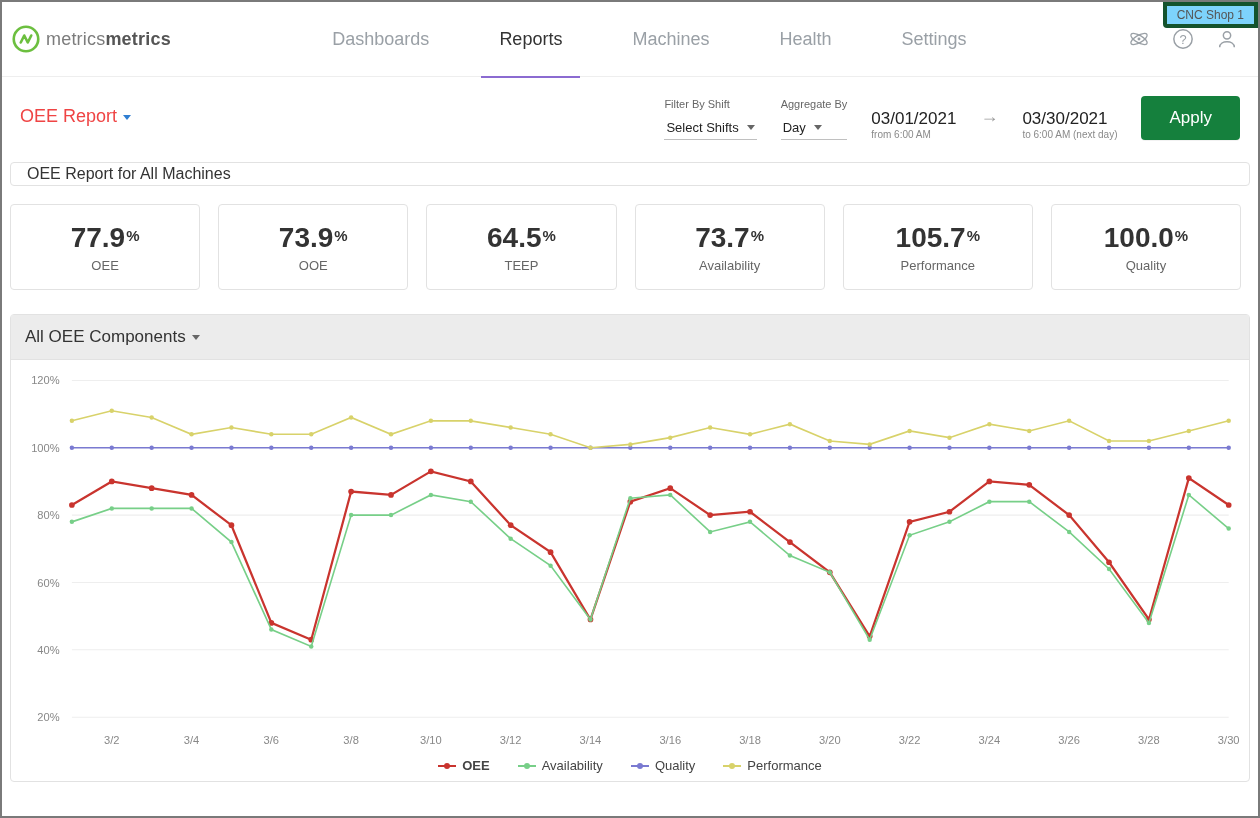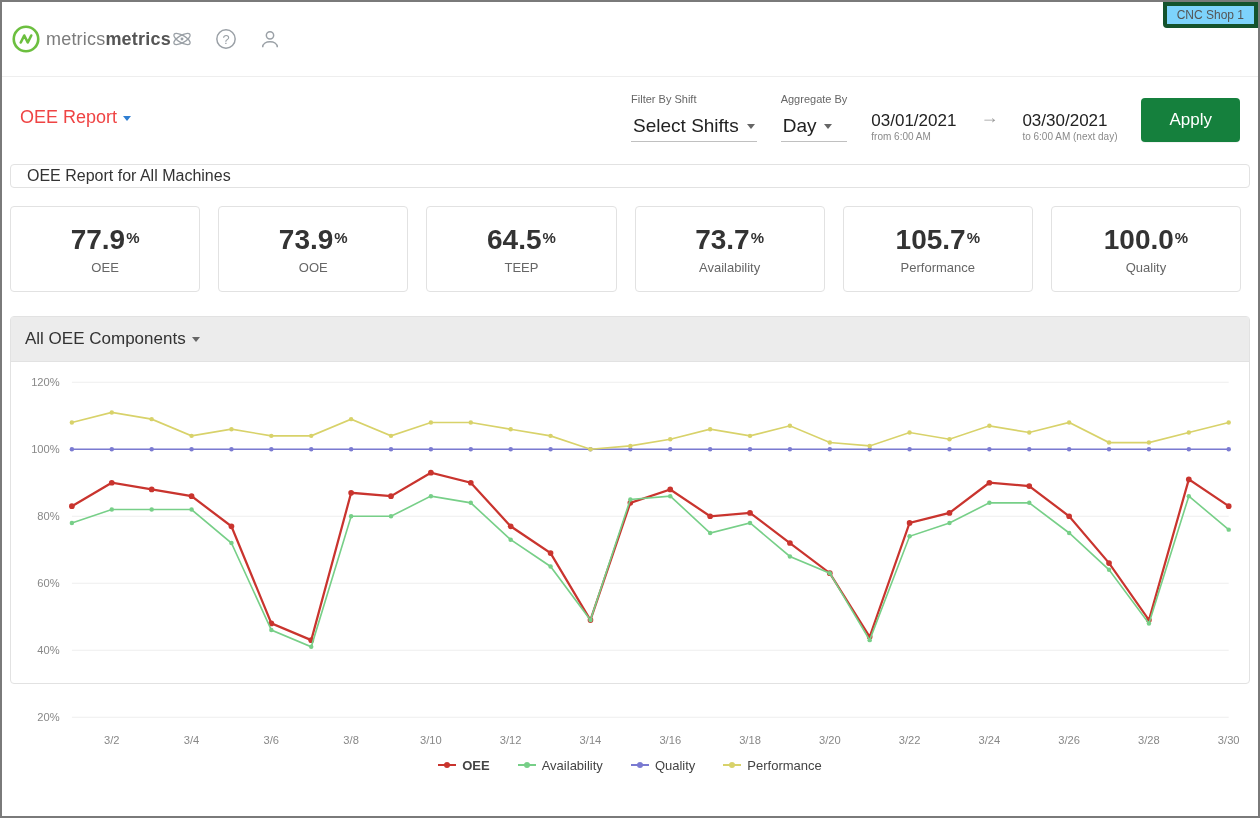--- a/index.html
+++ b/index.html
@@ -55,21 +55,21 @@
   
   .subheader {
     display: flex; align-items: center; justify-content: space-between;
     padding: 16px 18px 22px 18px;
   }
   .title-dropdown { color: #ef4444; font-size: 18px; cursor: pointer; display: flex; align-items: center; gap: 6px; text-align: right; }
   .caret-down { width: 0; height: 0; border-left: 4px solid transparent; border-right: 4px solid transparent; border-top: 5px solid #2f7ed2; margin-top: 2px; }
   .filters { display: flex; align-items: flex-end; gap: 24px; }
   .filter { display: flex; flex-direction: column; gap: 8px; }
   .filter-label { font-size: 11px; color: #666; }
-  .filter-value { font-size: 19px; color: #222; display: flex; align-items: center; gap: 8px; border-bottom: 1px solid #c0c0c0; padding: 2px 2px 4px 2px; cursor: pointer; }
+  .filter-value { font-size: 13px; color: #222; display: flex; align-items: center; gap: 8px; border-bottom: 1px solid #c0c0c0; padding: 2px 2px 4px 2px; cursor: pointer; }
   .caret-gray { width: 0; height: 0; border-left: 4px solid transparent; border-right: 4px solid transparent; border-top: 5px solid #666; }
   .date-col { display: flex; flex-direction: column; gap: 0; }
   .date-big { font-size: 17px; color: #222; margin-top: 16px; }
   .date-sub { font-size: 10px; color: #8a8a8a; }
   .arrow-icon { color: #9c9c9c; font-size: 18px; align-self: center; }
   .apply-btn {
     background: #15803d; color: #fff; border: 0; border-radius: 4px;
     font-size: 17px; padding: 12px 28px; cursor: pointer;
     box-shadow: 0 1px 0 rgba(0,0,0,.05);
   }
@@ -87,21 +87,21 @@
     display: flex; flex-direction: column; align-items: center; justify-content: center;
     height: 86px;
   }
   .kpi-val { font-size: 28px; font-weight: 600; color: #333; display: flex; align-items: baseline; }
   .kpi-pct { font-size: 15px; font-weight: 600; margin-left: 1px; position: relative; top: -6px; }
   .kpi-lbl { font-size: 13px; color: #666; margin-top: 4px; }
 
   
   .chart-panel {
     margin: 14px 8px 8px 8px; border: 1px solid #e2e2e2; border-radius: 4px;
-    display: flex; flex-direction: column; height: 368px;
+    display: flex; flex-direction: column; height: 468px;
   }
   .chart-head {
     background: #ececec; padding: 12px 14px; font-size: 17px; color: #333;
     display: flex; align-items: center; gap: 6px; border-bottom: 1px solid #e2e2e2;
     cursor: pointer;
   }
   .chart-body { flex: 1; position: relative; }
   .chart-svg { width: 100%; height: 100%; display: block; }
   .axis-text { font-size: 11px; fill: #888; }
   .legend { display: flex; justify-content: center; gap: 28px; font-size: 13px; color: #444; padding-bottom: 8px; }
@@ -122,20 +122,27 @@
 <div class="topnav">
   <div class="brand">
     <svg class="brand-logo" viewBox="0 0 32 32">
       <circle cx="16" cy="16" r="14" fill="none" stroke="#6cbf3f" stroke-width="3"></circle>
       <path d="M10 20 L14 12 L18 20 L22 12" fill="none" stroke="#6cbf3f" stroke-width="3" stroke-linecap="round" stroke-linejoin="round"></path>
     </svg>
     <span class="brand-text">
       <span class="light">metrics</span><span class="bold">metrics</span>
     </span>
   </div>
+  <div class="nav-tabs" id="nav-tabs">
+      <div class="nav-tab">Dashboards</div>
+      <div class="nav-tab active">Reports</div>
+      <div class="nav-tab">Machines</div>
+      <div class="nav-tab">Health</div>
+      <div class="nav-tab">Settings</div>
+    </div>
   <div class="nav-icons">
     <svg class="nav-icon" viewBox="0 0 24 24">
       <ellipse cx="12" cy="12" rx="10" ry="4" fill="none" stroke="#9aa0a6" stroke-width="1.4" transform="rotate(30 12 12)"></ellipse>
       <ellipse cx="12" cy="12" rx="10" ry="4" fill="none" stroke="#9aa0a6" stroke-width="1.4" transform="rotate(-30 12 12)"></ellipse>
       <circle cx="12" cy="12" r="1.6" fill="#9aa0a6"></circle>
     </svg>
     <svg class="nav-icon" viewBox="0 0 24 24">
       <circle cx="12" cy="12" r="10" fill="none" stroke="#9aa0a6" stroke-width="1.6"></circle>
       <text x="12" y="17" text-anchor="middle" font-size="14" fill="#9aa0a6" font-family="Arial">?</text>
     </svg>

